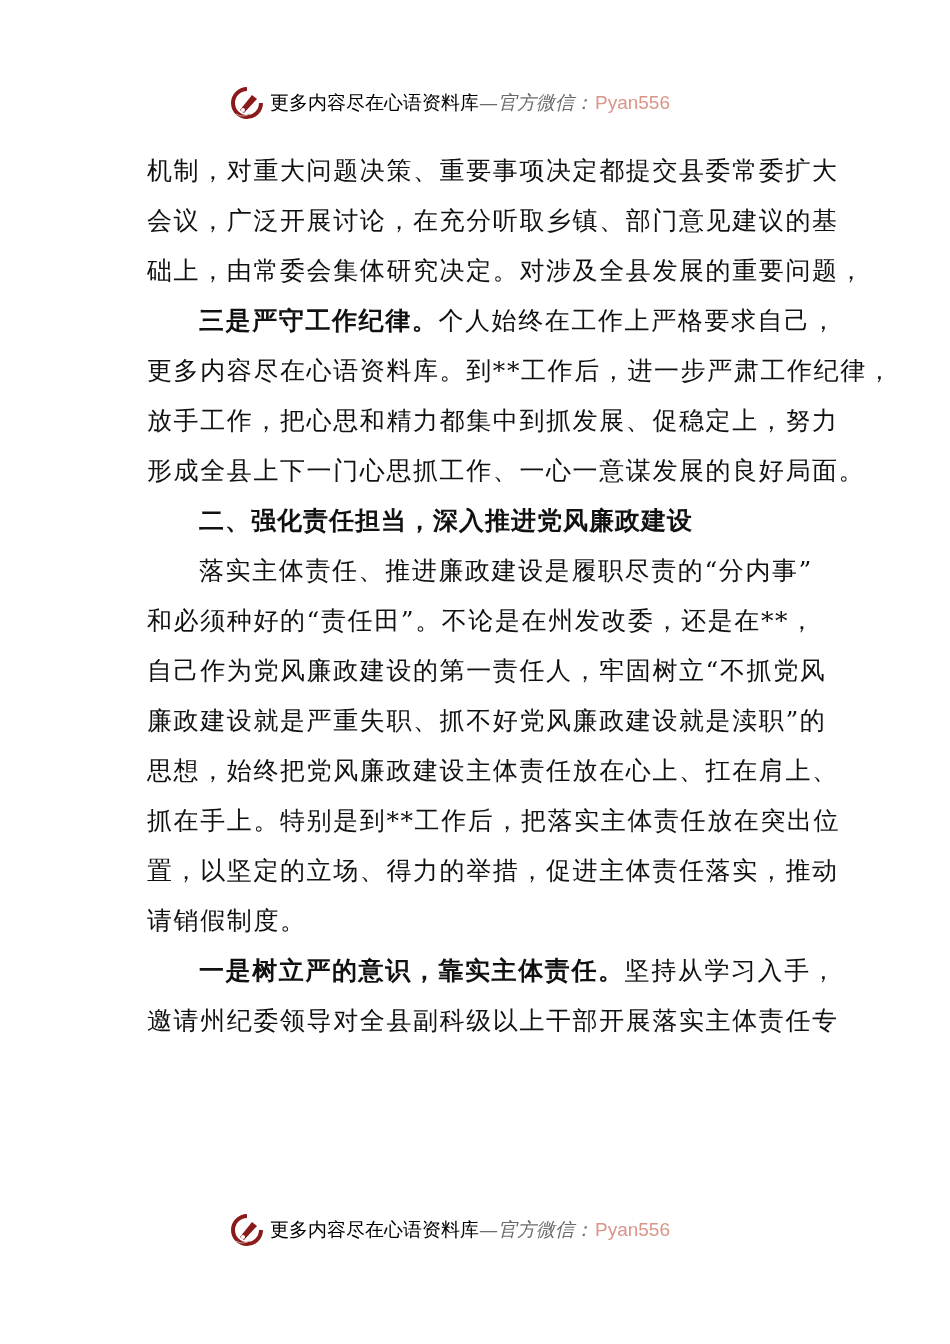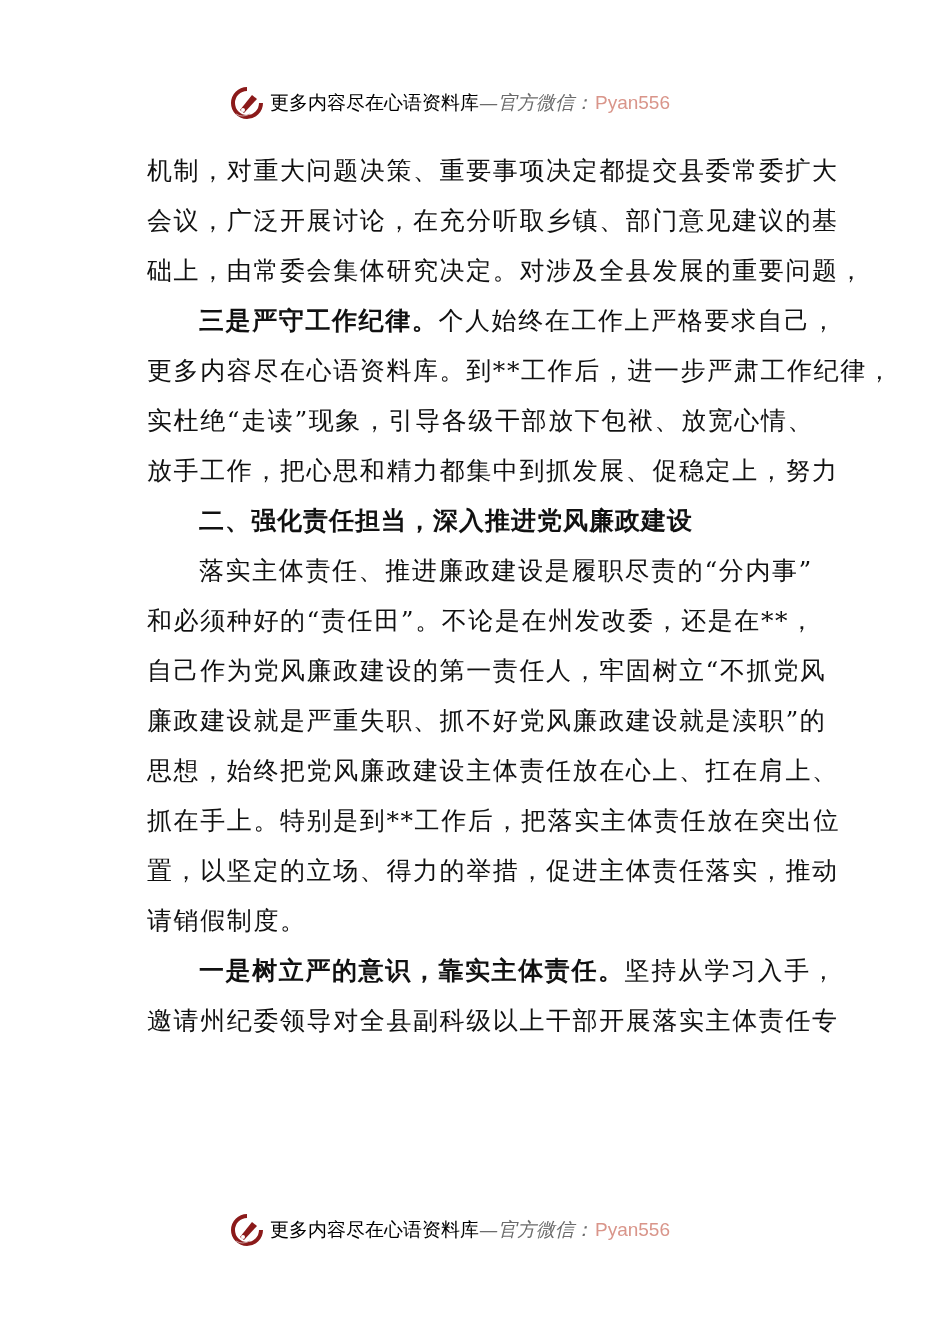--- a/index.html
+++ b/index.html
@@ -42,22 +42,22 @@
     <div class="line">机制，对重大问题决策、重要事项决定都提交县委常委扩大</div>
     <div class="line">会议，广泛开展讨论，在充分听取乡镇、部门意见建议的基</div>
     <div class="line">础上，由常委会集体研究决定。对涉及全县发展的重要问题，</div>
   </div>
 
   <div>
     <div class="line indent">
       <span class="bold">三是严守工作纪律。</span><span>个人始终在工作上严格要求自己，</span>
     </div>
     <div class="line">更多内容尽在心语资料库。到**工作后，进一步严肃工作纪律，</div>
-    <div class="line">实杜绝“走读”现象，引导各级干部放下包袱、放宽心情、</div>
     <div class="line">放手工作，把心思和精力都集中到抓发展、促稳定上，努力</div>
+    <div class="line">形成全县上下一门心思抓工作、一心一意谋发展的良好局面。</div>
   </div>
 
   <div class="line indent heading">二、强化责任担当，深入推进党风廉政建设</div>
 
   <div>
     <div class="line indent">落实主体责任、推进廉政建设是履职尽责的“分内事”</div>
     <div class="line">和必须种好的“责任田”。不论是在州发改委，还是在**，</div>
     <div class="line">自己作为党风廉政建设的第一责任人，牢固树立“不抓党风</div>
     <div class="line">廉政建设就是严重失职、抓不好党风廉政建设就是渎职”的</div>
     <div class="line">思想，始终把党风廉政建设主体责任放在心上、扛在肩上、</div>

